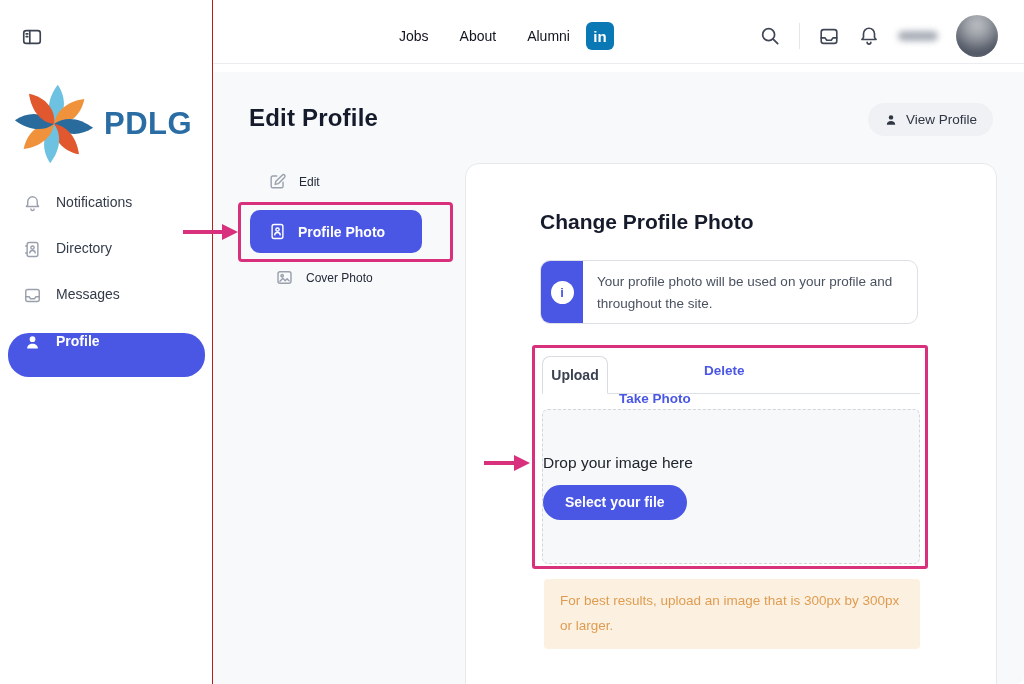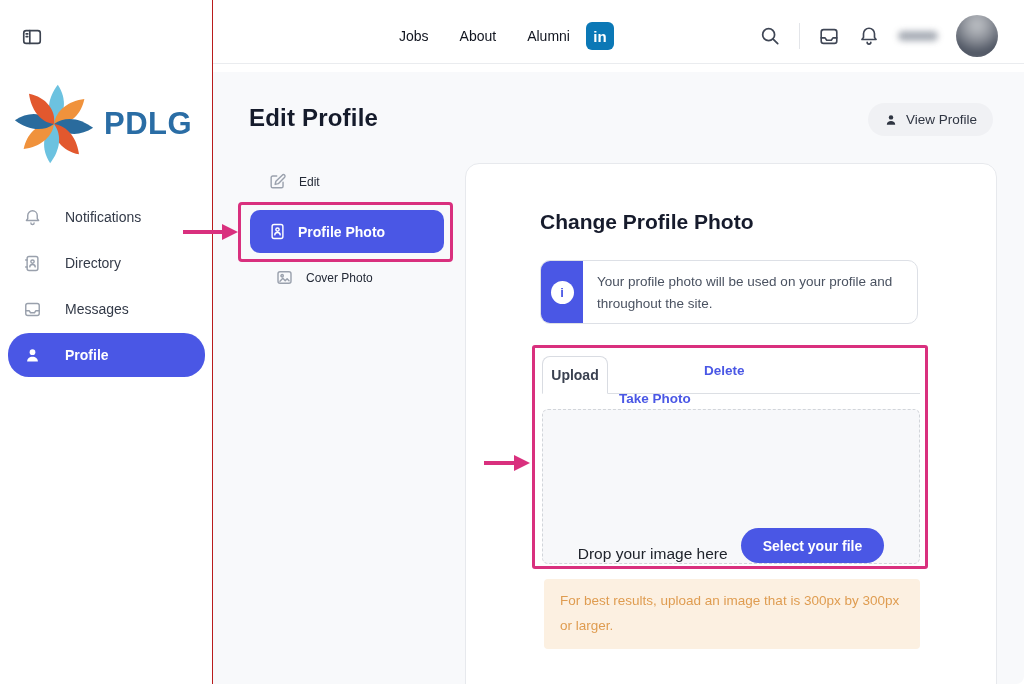--- a/index.html
+++ b/index.html
@@ -6,21 +6,21 @@
   html,body { width:1024px; height:684px; background:#fff; }
   body { font-family:"Liberation Sans", sans-serif; }
   .app { position:relative; width:1024px; height:684px; background:#fff; overflow:hidden; border-radius:8px; }
 
   
   .sidebar { position:absolute; left:0; top:0; width:213px; height:684px; background:#fff; border-right:1px solid #b91c1c; z-index:5; }
   .sb-toggle { position:absolute; left:20px; top:26px; width:26px; height:22px; cursor:pointer; color:#3c4350; }
   .logo { position:absolute; left:10px; top:82px; display:flex; align-items:center; gap:6px; }
   .logo-text { font-size:31px; font-weight:800; color:#2a6da5; letter-spacing:.5px; }
   .nav { position:absolute; left:0; top:194px; width:213px; display:flex; flex-direction:column; }
-  .nav-item { height:46px; display:flex; align-items:center; gap:23px; padding-left:23px; font-size:14px; color:#333a48; font-weight:500; cursor:pointer; }
+  .nav-item { height:46px; display:flex; gap:14px; padding-left:23px; font-size:14px; color:#333a48; font-weight:500; cursor:pointer; }
   .nav-item .ic { width:19px; height:19px; color:#99a0ac; flex:0 0 auto; display:flex; }
   .nav-item.active { height:44px; margin:1px 8px; padding-left:15px; background:#4a57e5; border-radius:21px; color:#fff; font-weight:600; }
   .nav-item.active .ic { color:#fff; }
 
   
   .topbar { position:absolute; left:213px; top:0; width:811px; height:64px; background:#fff; border-bottom:1px solid #eaecef; z-index:4; }
   .top-links { position:absolute; left:186px; top:0; height:72px; display:flex; align-items:center; gap:31px; }
   .top-link { font-size:14px; color:#10141f; font-weight:500; cursor:pointer; }
   .li-badge { position:absolute; left:373px; top:22px; width:28px; height:28px; background:#0b78b6; border-radius:6px; color:#fff; font-weight:700; font-size:15px; display:flex; align-items:center; justify-content:center; cursor:pointer; }
   .top-right { position:absolute; right:26px; top:0; height:72px; display:flex; align-items:center; gap:18px; }
@@ -33,38 +33,38 @@
   
   .main { position:absolute; left:213px; top:72px; width:811px; height:612px; background:#f8f9fb; }
   .page-title { position:absolute; left:36px; top:32px; font-size:24px; font-weight:800; color:#151b2b; letter-spacing:.2px; }
   .view-profile { position:absolute; right:31px; top:31px; height:33px; padding:0 16px; background:#f0f1f4; border:none; border-radius:17px; display:flex; align-items:center; gap:8px; font-size:13.5px; color:#2f3542; font-weight:500; cursor:pointer; font-family:inherit; }
   .view-profile .ic { width:14px; height:14px; color:#2f3542; display:flex; }
 
   .subnav-item { position:absolute; display:flex; align-items:center; gap:12px; font-size:12px; color:#242a37; font-weight:500; cursor:pointer; }
   .subnav-item .ic { width:19px; height:19px; color:#9aa1ad; display:flex; }
   .sn-edit { left:55px; top:100px; }
   .sn-cover { left:62px; top:196px; }
-  .pp-btn { position:absolute; left:37px; top:138px; width:194px; height:43px; background:#4a57e5; border:none; border-radius:10px; display:flex; align-items:center; gap:11px; padding-left:18px; font-size:14px; font-weight:600; color:#fff; cursor:pointer; font-family:inherit; }
+  .pp-btn { position:absolute; left:37px; top:138px; width:172px; height:43px; background:#4a57e5; border:none; border-radius:10px; display:flex; align-items:center; gap:11px; padding-left:18px; font-size:14px; font-weight:600; color:#fff; cursor:pointer; font-family:inherit; }
   .pp-btn .ic { width:19px; height:19px; color:#fff; display:flex; }
 
   
   .card { position:absolute; left:252px; top:91px; width:532px; height:640px; background:#fff; border:1px solid #e7e9ed; border-radius:14px; }
   .card-title { position:absolute; left:74px; top:46px; font-size:21px; font-weight:700; color:#161b2c; }
   .infobox { position:absolute; left:74px; top:96px; width:378px; height:64px; border:1px solid #dde0e6; border-radius:10px; display:flex; overflow:hidden; background:#fff; }
   .info-strip { width:42px; background:#4a57e5; display:flex; align-items:center; justify-content:center; flex:0 0 auto; }
   .info-dot { width:23px; height:23px; border-radius:50%; background:#fff; color:#4a57e5; font-size:13px; font-weight:800; display:flex; align-items:center; justify-content:center; }
   .info-text { padding:10px 14px; font-size:13.5px; line-height:1.65; color:#4a5261; }
 
   .tab-underline { position:absolute; left:77px; top:229px; width:377px; height:1px; background:#dcdfe4; }
   .tab-upload { position:absolute; left:76px; top:192px; width:66px; height:38px; background:#fff; border:1px solid #d9dce2; border-bottom:1px solid #fff; border-radius:8px 8px 0 0; display:flex; align-items:center; justify-content:center; font-size:14px; font-weight:700; color:#3a4150; cursor:pointer; }
   .tab-link { position:absolute; top:199px; font-size:13.5px; font-weight:600; color:#4a57e5; cursor:pointer; }
   .tab-take { left:153px;margin-top:28px; }
   .tab-delete { left:238px; }
 
-  .dropzone { position:absolute; left:76px; top:245px; width:378px; height:155px; background:#f7f8fa; border:1.5px dashed #d2d5da; border-radius:6px; display:flex; flex-direction:row; align-items:flex-end; justify-content:center; gap:13px; }
+  .dropzone { position:absolute; left:76px; top:245px; width:378px; height:155px; background:#f7f8fa; border:1.5px dashed #d2d5da; border-radius:6px; display:flex; flex-direction:column; align-items:flex-start; justify-content:center; gap:13px; }
   .drop-text { font-size:15.5px; color:#20242c; }
   .select-btn { height:35px; padding:0 22px; background:#4a57e5; border:none; border-radius:18px; color:#fff; font-size:14px; font-weight:600; cursor:pointer; font-family:inherit; }
 
   .notice { position:absolute; left:78px; top:415px; width:376px; min-height:59px; background:#fcf0e1; border-radius:4px; padding:10px 16px; font-size:13.5px; line-height:1.85; color:#df9c50; }
 
   
   .anno-box { position:absolute; border:3px solid #d9307e; border-radius:4px; pointer-events:none; z-index:40; }
   .box1 { left:238px; top:202px; width:215px; height:60px; }
   .box2 { left:532px; top:345px; width:396px; height:224px; border-radius:3px; }
   .anno-arrow { position:absolute; pointer-events:none; z-index:41; }

